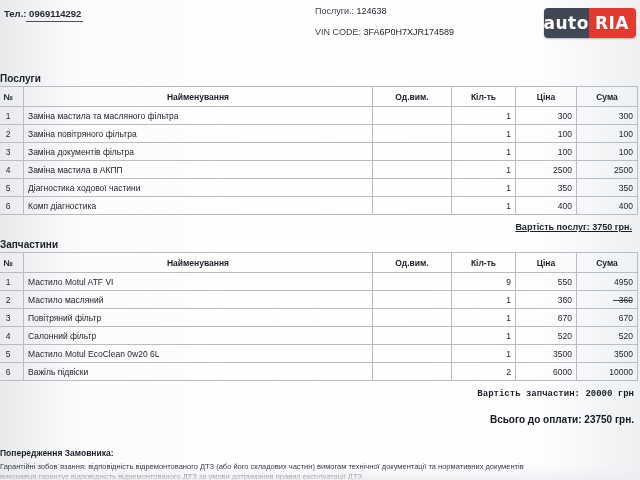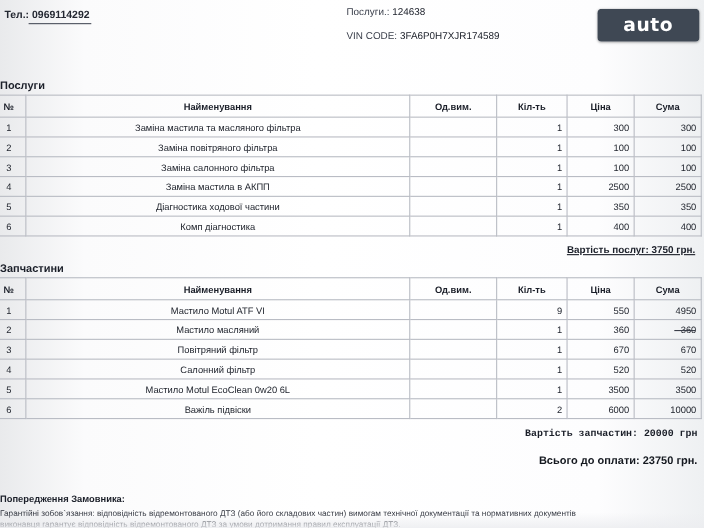--- a/index.html
+++ b/index.html
@@ -70,21 +70,21 @@
     border-radius: 4px;
     overflow: hidden;
     box-shadow: 0 1px 2px rgba(0,0,0,.25);
   }
   #logo-auto {
     background: #3f4854;
     color: #ffffff;
     font-size: 17px;
     font-weight: bold;
     letter-spacing: .5px;
-    padding: 0 24px;
+    padding: 0 0;
     display: flex;
     align-items: center;
     font-family: "DejaVu Sans", sans-serif;
   }
   #logo-ria {
     background: #e23a2e;
     color: #ffffff;
     font-size: 17px;
     font-weight: bold;
     letter-spacing: .5px;
@@ -117,21 +117,21 @@
     white-space: nowrap;
   }
   table.doc th {
     font-size: 8.5px;
     font-weight: bold;
     text-align: center;
     color: #1b1f29;
     height: 19px;
   }
   .c-num { width: 22px; text-align: center; }
-  .c-name { width: 340px; text-align: center; }
+  .c-name { width: 340px; text-align: left; }
   .c-unit { width: 70px; text-align: center; }
   .c-qty  { width: 55px; text-align: center; }
   .c-price{ width: 52px; text-align: center; }
   .c-sum  { width: 52px; text-align: center; }
   td.c-qty, td.c-price, td.c-sum { text-align: right; padding-right: 6px; }
   td.c-name { padding-left: 7px; }
 
   .totline {
     position: absolute;
     font-size: 9px;
@@ -204,20 +204,21 @@
     <span class="hdr-val">3FA6P0H7XJR174589</span>
   </div>
 
   <div id="receiver-line">
     <span>Приймальник:</span>
     <span>Ткачук Віталій</span>
   </div>
 
   <div id="logo">
     <div id="logo-auto">auto</div>
+    <div id="logo-ria">RIA</div>
   </div>
 
   <div class="section-title" style="top:73px;">Послуги</div>
 
   <table class="doc" id="services-table" style="left:-8px; top:86px; width:620px;">
     <thead>
       <tr>
         <th class="c-num">№</th>
         <th class="c-name">Найменування</th>
         <th class="c-unit">Од.вим.</th>
@@ -238,21 +239,21 @@
       <tr>
         <td class="c-num">2</td>
         <td class="c-name">Заміна повітряного фільтра</td>
         <td class="c-unit"></td>
         <td class="c-qty">1</td>
         <td class="c-price">100</td>
         <td class="c-sum">100</td>
       </tr>
       <tr>
         <td class="c-num">3</td>
-        <td class="c-name">Заміна салонного фільтра</td>
+        <td class="c-name">Заміна документів фільтра</td>
         <td class="c-unit"></td>
         <td class="c-qty">1</td>
         <td class="c-price">100</td>
         <td class="c-sum">100</td>
       </tr>
       <tr>
         <td class="c-num">4</td>
         <td class="c-name">Заміна мастила в АКПП</td>
         <td class="c-unit"></td>
         <td class="c-qty">1</td>

